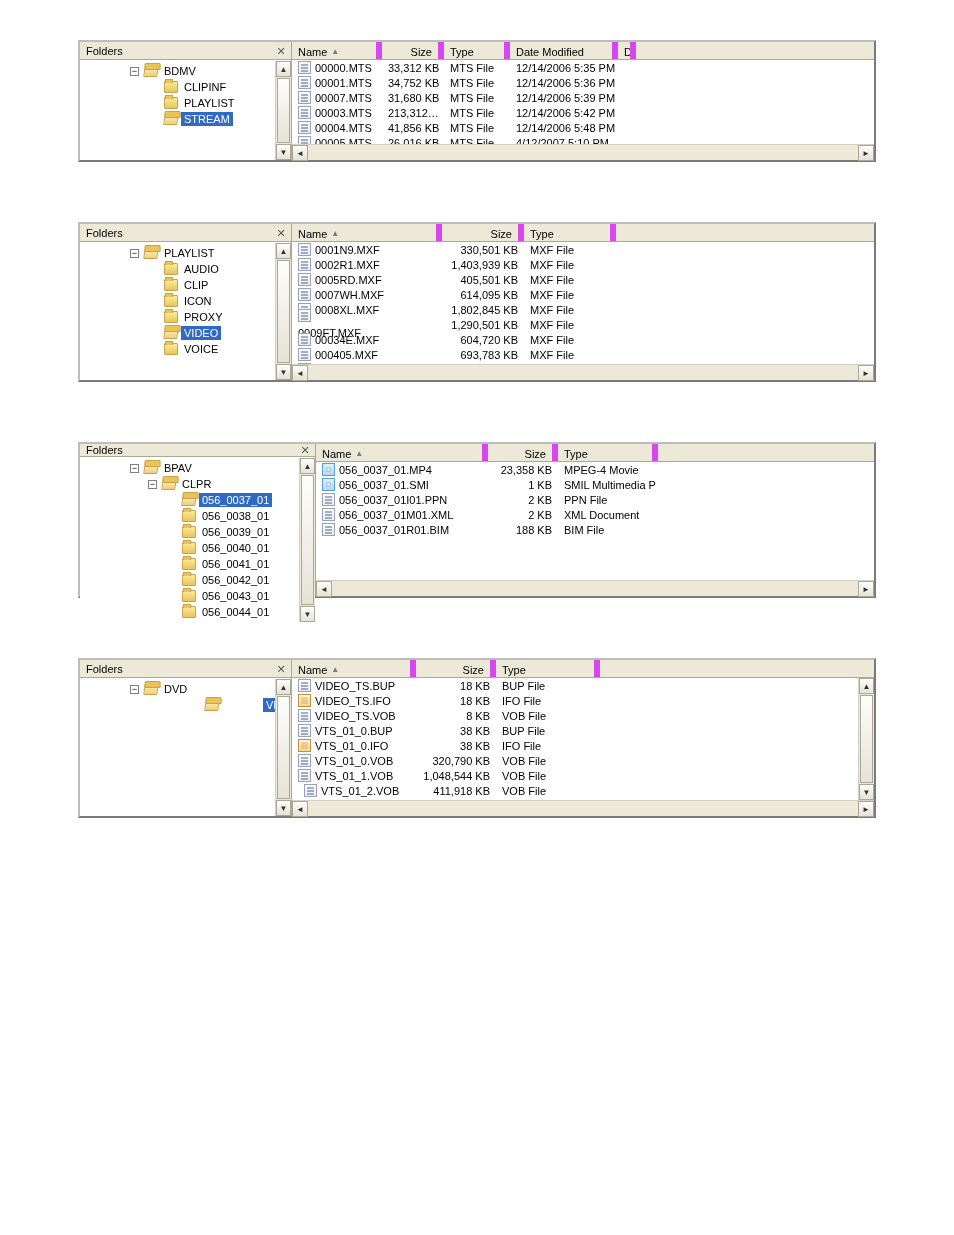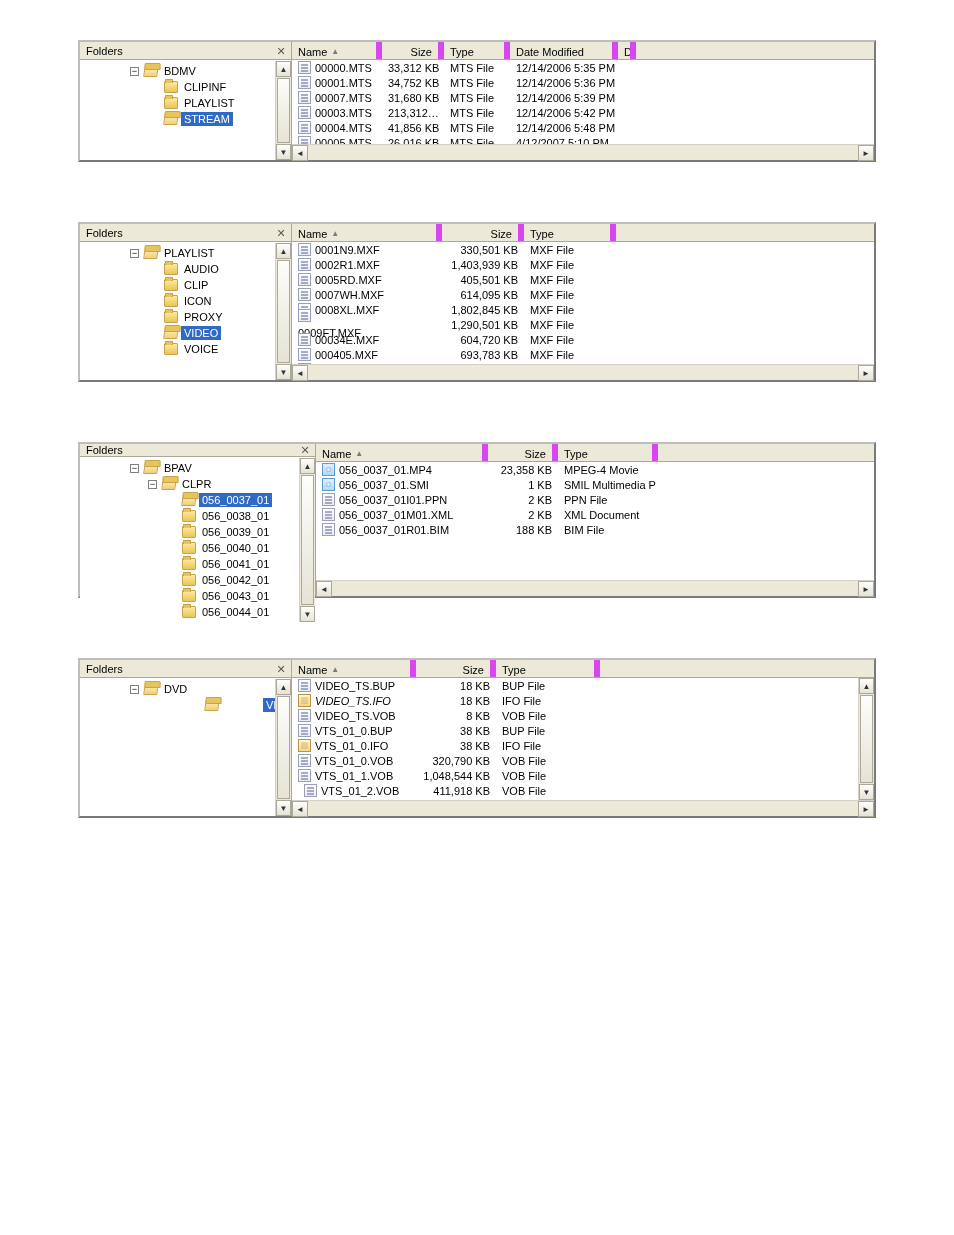--- a/index.html
+++ b/index.html
@@ -662,21 +662,21 @@
           <div class="rows">
             <div class="row">
               <div class="cell name" style="width: 124px;">
                 <span class="file-icon file"></span>
                 <span>VIDEO_TS.BUP</span>
               </div>
               <div class="cell size" style="width: 80px;">18 KB</div>
               <div class="cell" style="width: 104px;">BUP File</div>
             </div>
             <div class="row">
-              <div class="cell name" style="width: 124px; font-style: italic;">
+              <div class="cell name" style="width: 124px;">
                 <span class="file-icon ifo"></span>
                 <span>VIDEO_TS.IFO</span>
               </div>
               <div class="cell size" style="width: 80px;">18 KB</div>
               <div class="cell" style="width: 104px;">IFO File</div>
             </div>
             <div class="row">
               <div class="cell name" style="width: 124px;">
                 <span class="file-icon file"></span>
                 <span>VIDEO_TS.VOB</span>

